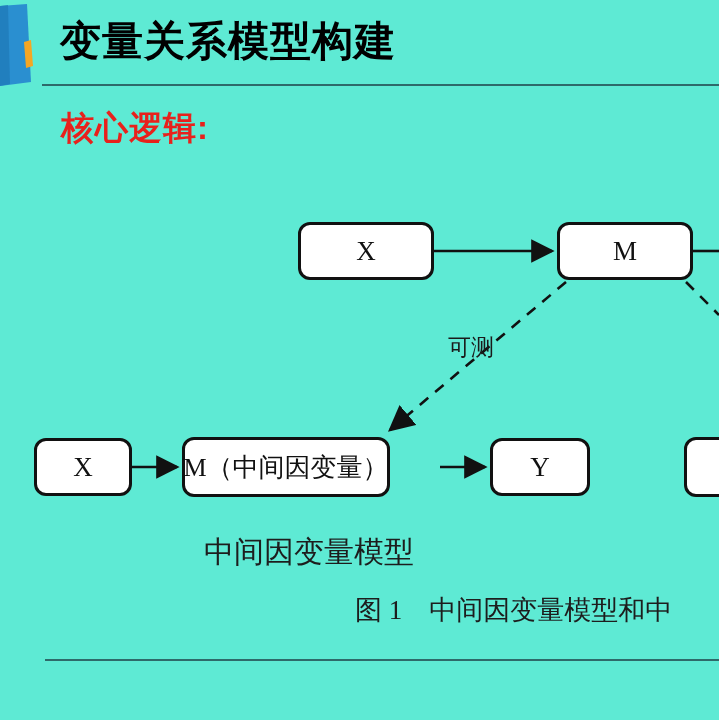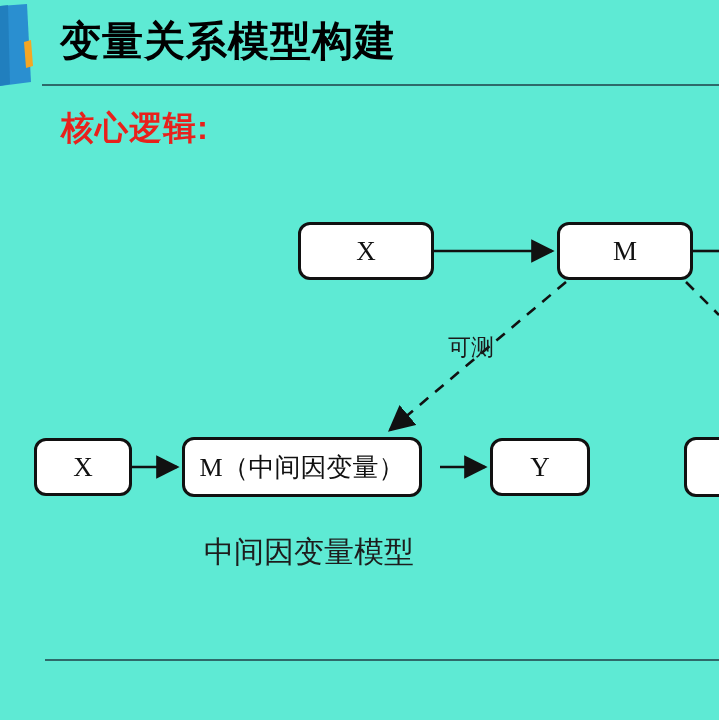--- a/index.html
+++ b/index.html
@@ -95,21 +95,21 @@
   }
   .node-box.cjk {
     font-size: 26px;
   }
 
   
   #node-x-top   { left: 298px; top: 62px;  width: 136px; height: 58px; }
   #node-m-top   { left: 557px; top: 62px;  width: 136px; height: 58px; }
   
   #node-x-bot   { left: 34px;  top: 278px; width: 98px;  height: 58px; }
-  #node-m-bot   { left: 182px; top: 277px; width: 240px; height: 60px; }
+  #node-m-bot   { left: 182px; top: 277px; width: 208px; height: 60px; }
   #node-y-bot   { left: 490px; top: 278px; width: 100px; height: 58px; }
   #node-partial { left: 684px; top: 277px; width: 70px;  height: 60px; }
 
   .edge-label {
     position: absolute;
     font-family: "Liberation Serif", serif;
     font-size: 23px;
     color: #1a1a1a;
     white-space: nowrap;
   }
@@ -183,16 +183,17 @@
     <div class="node-box cjk" id="node-m-bot">M（中间因变量）</div>
 
     <div class="node-box" id="node-y-bot">Y</div>
 
     <div class="node-box" id="node-partial"></div>
 
     <div class="edge-label" id="label-measurable">可测</div>
 
     <div class="caption" id="caption-model">中间因变量模型</div>
 
+    <div class="caption" id="caption-figure">图 1　中间因变量模型和中</div>
   </div>
 
   <div class="footer-rule"></div>
 </div>
 
 </body></html>

